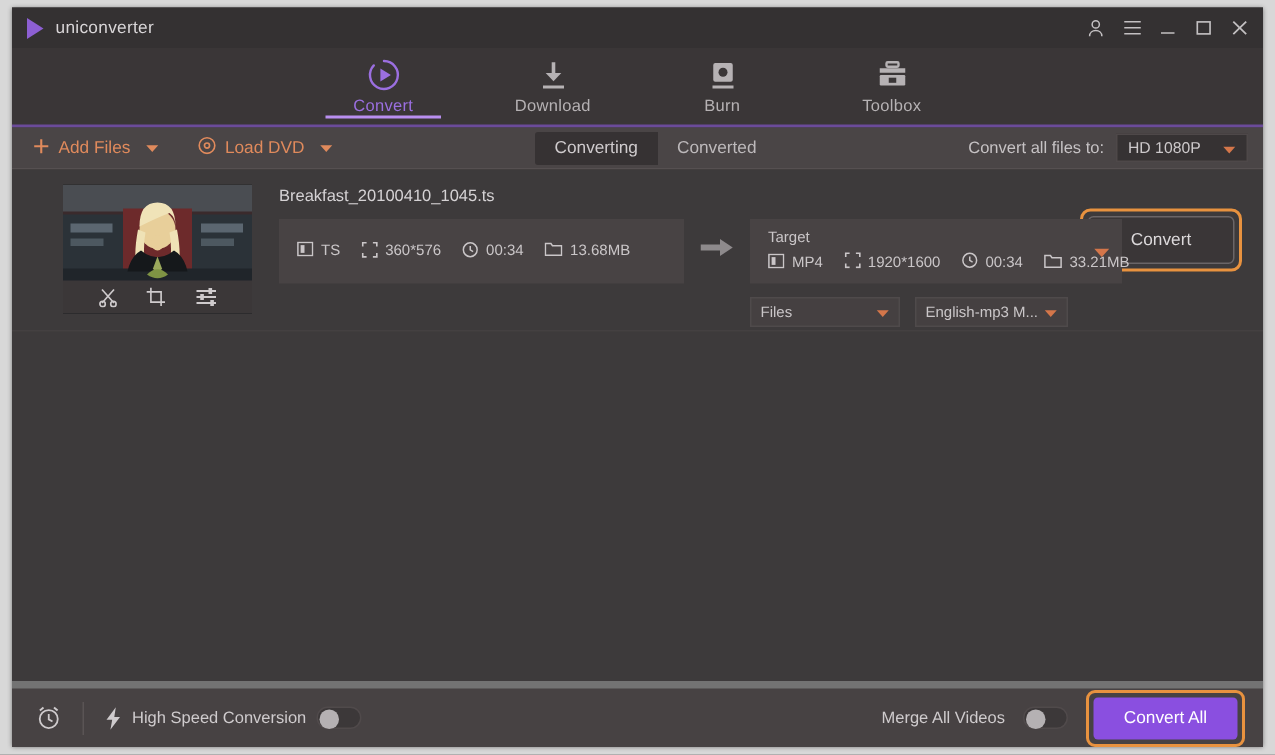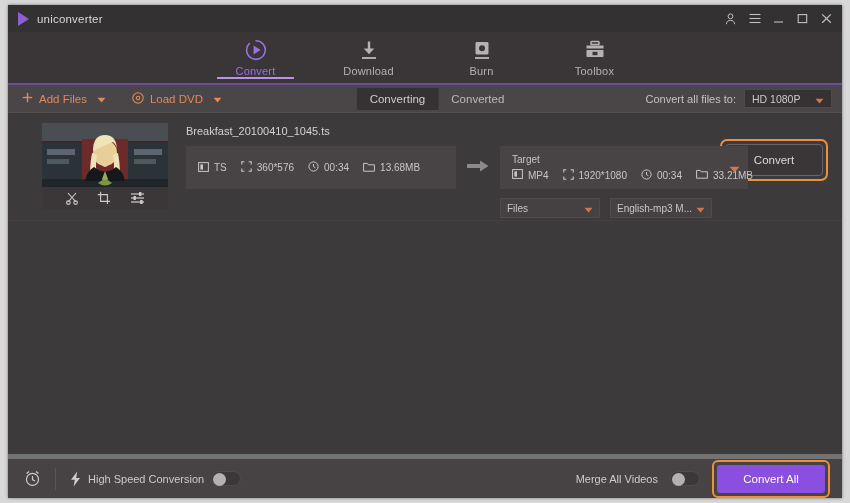--- a/index.html
+++ b/index.html
@@ -204,21 +204,21 @@
     border: 1px solid #504a4b;
   }
   .toggle .knob {
     position: absolute; left: 1px; top: 1px;
     width: 13px; height: 13px; border-radius: 50%;
     background: #b5b1b3;
   }
   .bb-right { margin-left: auto; display: flex; align-items: center; gap: 12px; }
   .merge-label { font-size: 11px; color: #cfcbcd; }
   .btn-convert-all {
-    width: 108px; height: 28px;
+    width: 96px; height: 28px;
     background: #8a4fe0; border-radius: 3px;
     color: #ffffff; font-size: 11.5px;
     display: flex; align-items: center; justify-content: center;
     cursor: pointer;
     text-align: center;
   }
   .hl-ring-sm { border: 2px solid #e8923f; border-radius: 6px; padding: 3px; }
 </style>
 </head>
 <body>
@@ -510,21 +510,21 @@
                 <span>
                   <svg width="11" height="11" viewBox="0 0 11 11">
                       <g stroke="#cac6c8" stroke-width="1.1" fill="none">
                         <path d="M0.8 3.4 V0.8 H3.4"></path>
                         <path d="M7.6 0.8 H10.2 V3.4"></path>
                         <path d="M10.2 7.6 V10.2 H7.6"></path>
                         <path d="M3.4 10.2 H0.8 V7.6"></path>
                       </g>
                     </svg>
                 </span>
-                <span>1920*1080</span>
+                <span>1920*1600</span>
               </span>
               <span class="meta">
                 <span>
                   <svg width="11" height="11" viewBox="0 0 11 11">
                       <circle cx="5.5" cy="5.5" r="4.6" fill="none" stroke="#cac6c8" stroke-width="1"></circle>
                       <path d="M5.5 3 V5.6 L7.4 6.8" fill="none" stroke="#cac6c8" stroke-width="1"></path>
                     </svg>
                 </span>
                 <span>00:34</span>
               </span>

